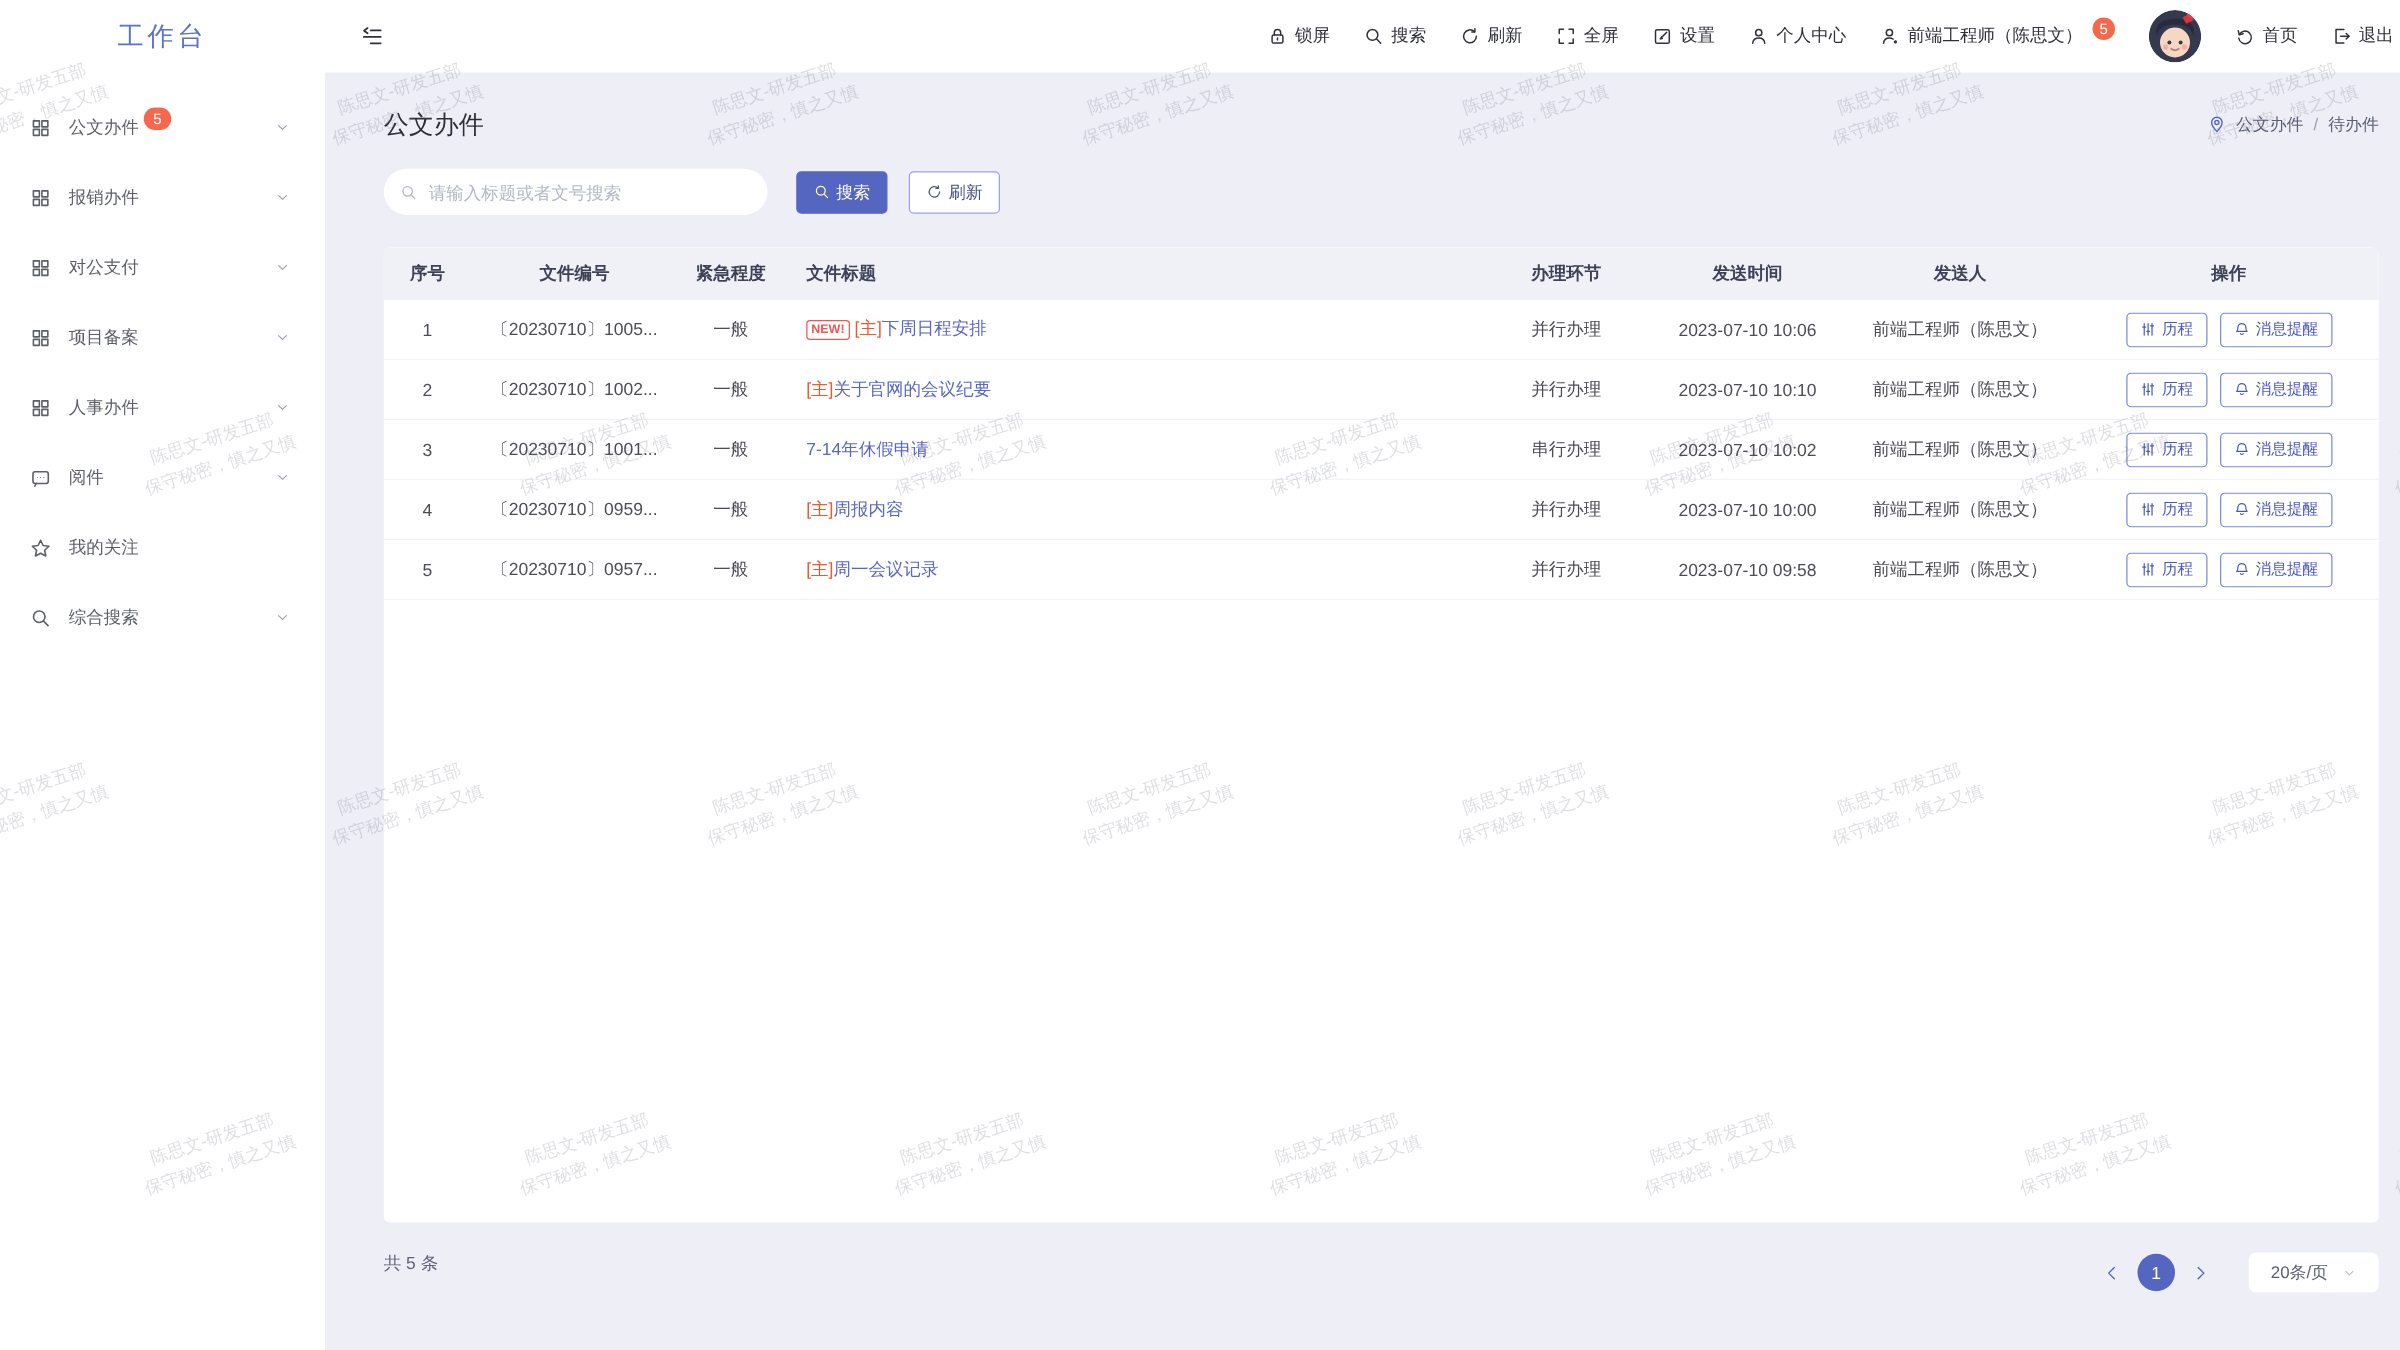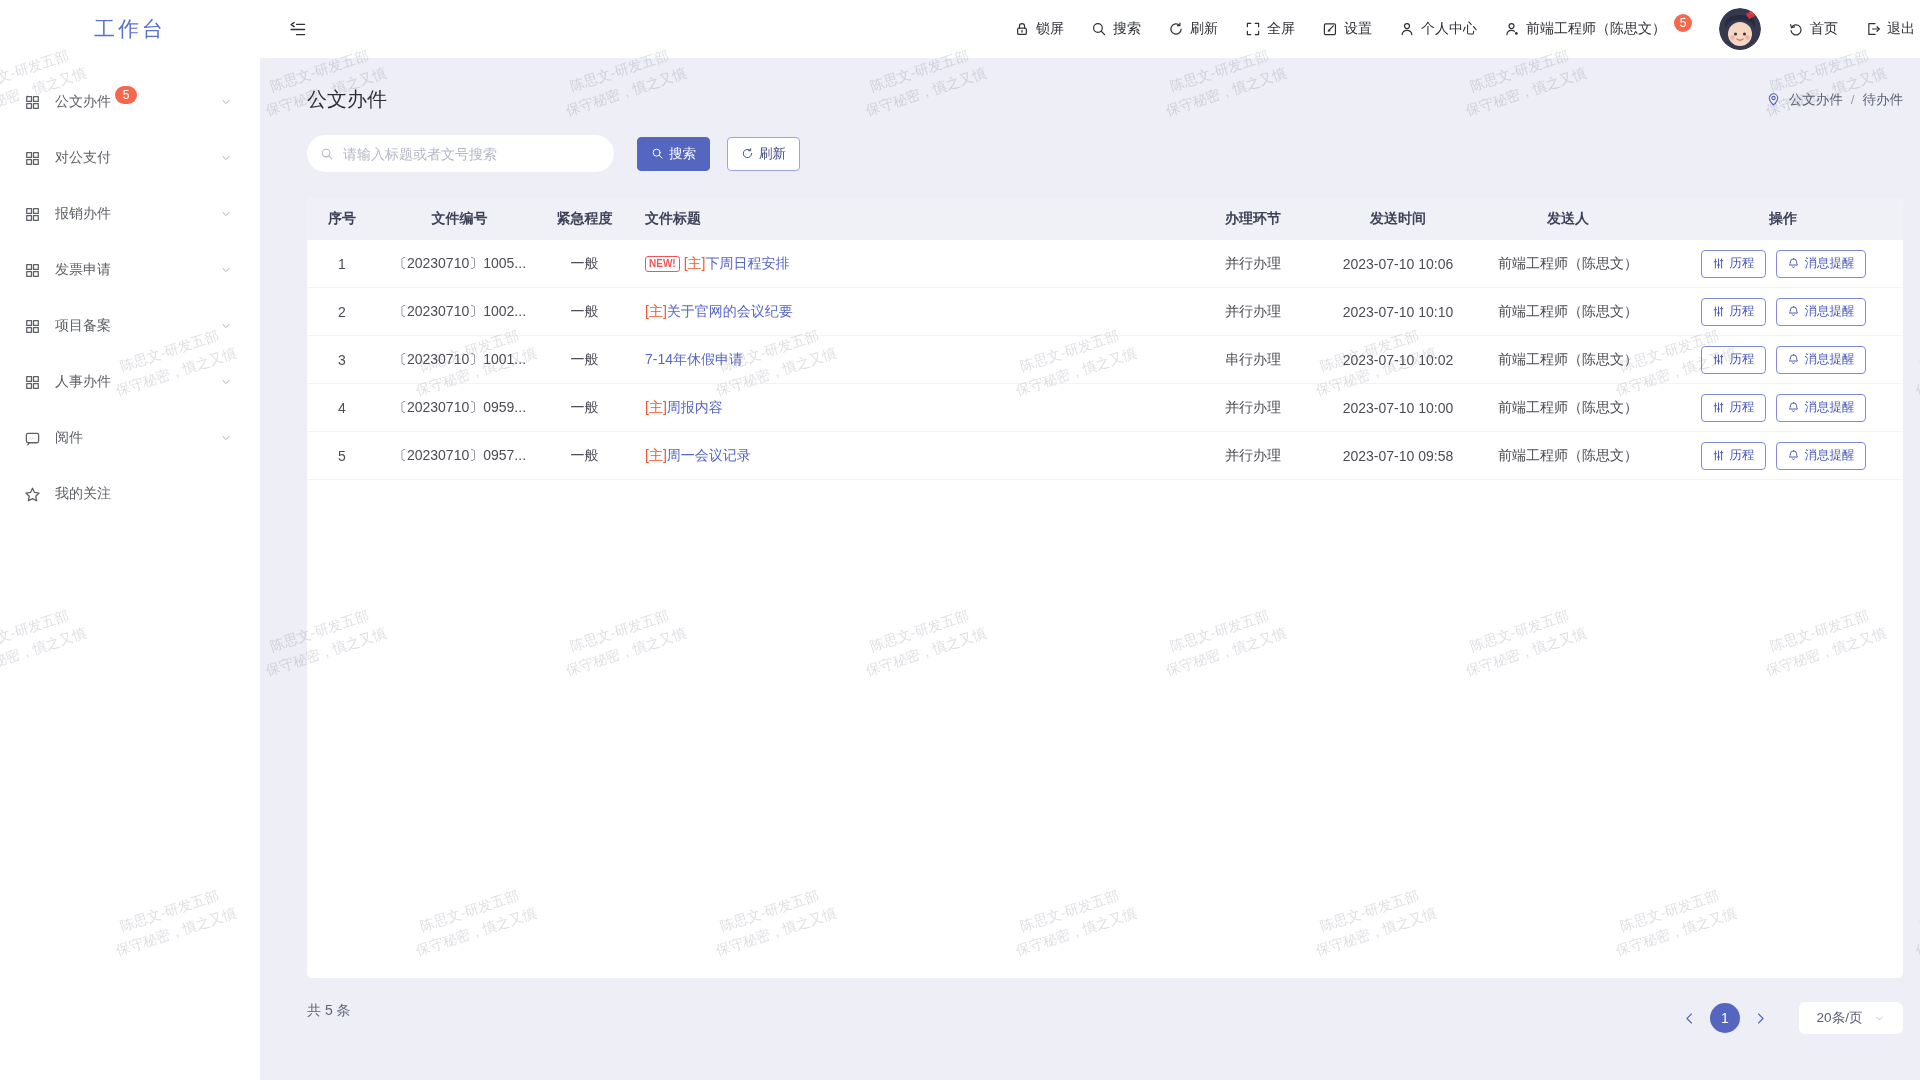--- a/index.html
+++ b/index.html
@@ -116,67 +116,49 @@
 
   <div class="sb-item">
     <span class="sb-icon">
             <svg viewBox="0 0 20 20" fill="none" stroke="currentColor" stroke-width="1.5" stroke-linecap="round" stroke-linejoin="round">
               <rect x="3.2" y="3.2" width="5.6" height="5.6"></rect>
               <rect x="11.2" y="3.2" width="5.6" height="5.6"></rect>
               <rect x="3.2" y="11.2" width="5.6" height="5.6"></rect>
               <rect x="11.2" y="11.2" width="5.6" height="5.6"></rect>
             </svg>
           </span>
-    <span class="sb-label">对公支付</span>
+    <span class="sb-label">报销办件</span>
 
     <span class="sb-spacer"></span>
     <span class="sb-chev">
             <svg viewBox="0 0 20 20" fill="none" stroke="currentColor" stroke-width="1.5" stroke-linecap="round" stroke-linejoin="round">
               <path d="M4.8 7.4 10 12.6l5.2-5.2"></path>
             </svg>
           </span>
   </div>
 
   <div class="sb-item">
     <span class="sb-icon">
             <svg viewBox="0 0 20 20" fill="none" stroke="currentColor" stroke-width="1.5" stroke-linecap="round" stroke-linejoin="round">
               <rect x="3.2" y="3.2" width="5.6" height="5.6"></rect>
               <rect x="11.2" y="3.2" width="5.6" height="5.6"></rect>
               <rect x="3.2" y="11.2" width="5.6" height="5.6"></rect>
               <rect x="11.2" y="11.2" width="5.6" height="5.6"></rect>
             </svg>
           </span>
-    <span class="sb-label">报销办件</span>
+    <span class="sb-label">对公支付</span>
 
     <span class="sb-spacer"></span>
     <span class="sb-chev">
             <svg viewBox="0 0 20 20" fill="none" stroke="currentColor" stroke-width="1.5" stroke-linecap="round" stroke-linejoin="round">
               <path d="M4.8 7.4 10 12.6l5.2-5.2"></path>
             </svg>
           </span>
   </div>
 
-  <div class="sb-item">
-    <span class="sb-icon">
-            <svg viewBox="0 0 20 20" fill="none" stroke="currentColor" stroke-width="1.5" stroke-linecap="round" stroke-linejoin="round">
-              <rect x="3.2" y="3.2" width="5.6" height="5.6"></rect>
-              <rect x="11.2" y="3.2" width="5.6" height="5.6"></rect>
-              <rect x="3.2" y="11.2" width="5.6" height="5.6"></rect>
-              <rect x="11.2" y="11.2" width="5.6" height="5.6"></rect>
-            </svg>
-          </span>
-    <span class="sb-label">发票申请</span>
-
-    <span class="sb-spacer"></span>
-    <span class="sb-chev">
-            <svg viewBox="0 0 20 20" fill="none" stroke="currentColor" stroke-width="1.5" stroke-linecap="round" stroke-linejoin="round">
-              <path d="M4.8 7.4 10 12.6l5.2-5.2"></path>
-            </svg>
-          </span>
-  </div>
 
   <div class="sb-item">
     <span class="sb-icon">
             <svg viewBox="0 0 20 20" fill="none" stroke="currentColor" stroke-width="1.5" stroke-linecap="round" stroke-linejoin="round">
               <rect x="3.2" y="3.2" width="5.6" height="5.6"></rect>
               <rect x="11.2" y="3.2" width="5.6" height="5.6"></rect>
               <rect x="3.2" y="11.2" width="5.6" height="5.6"></rect>
               <rect x="11.2" y="11.2" width="5.6" height="5.6"></rect>
             </svg>
           </span>
@@ -234,20 +216,36 @@
             <svg viewBox="0 0 20 20" fill="none" stroke="currentColor" stroke-width="1.5" stroke-linecap="round" stroke-linejoin="round">
               <path d="M10 2.6l2.35 4.96 5.45.7-4 3.76 1.03 5.4L10 14.8l-4.83 2.62 1.03-5.4-4-3.76 5.45-.7z"></path>
             </svg>
           </span>
     <span class="sb-label">我的关注</span>
 
     <span class="sb-spacer"></span>
 
   </div>
 
+  <div class="sb-item">
+    <span class="sb-icon">
+            <svg viewBox="0 0 20 20" fill="none" stroke="currentColor" stroke-width="1.5" stroke-linecap="round" stroke-linejoin="round">
+              <circle cx="8.7" cy="8.7" r="5.4"></circle>
+              <path d="M12.8 12.8 17 17"></path>
+            </svg>
+          </span>
+    <span class="sb-label">综合搜索</span>
+
+    <span class="sb-spacer"></span>
+    <span class="sb-chev">
+            <svg viewBox="0 0 20 20" fill="none" stroke="currentColor" stroke-width="1.5" stroke-linecap="round" stroke-linejoin="round">
+              <path d="M4.8 7.4 10 12.6l5.2-5.2"></path>
+            </svg>
+          </span>
+  </div>
 </nav>
   </aside>
 
   <header class="topbar">
     <span class="collapse">
         <svg viewBox="0 0 20 20" fill="none" stroke="currentColor" stroke-width="1.5" stroke-linecap="round" stroke-linejoin="round">
           <path d="M9 4.6h8.4M3.2 10h14.2M9 15.4h8.4"></path>
           <path d="M6.4 2.6 3.4 4.8l3 2.2"></path>
         </svg>
       </span>

